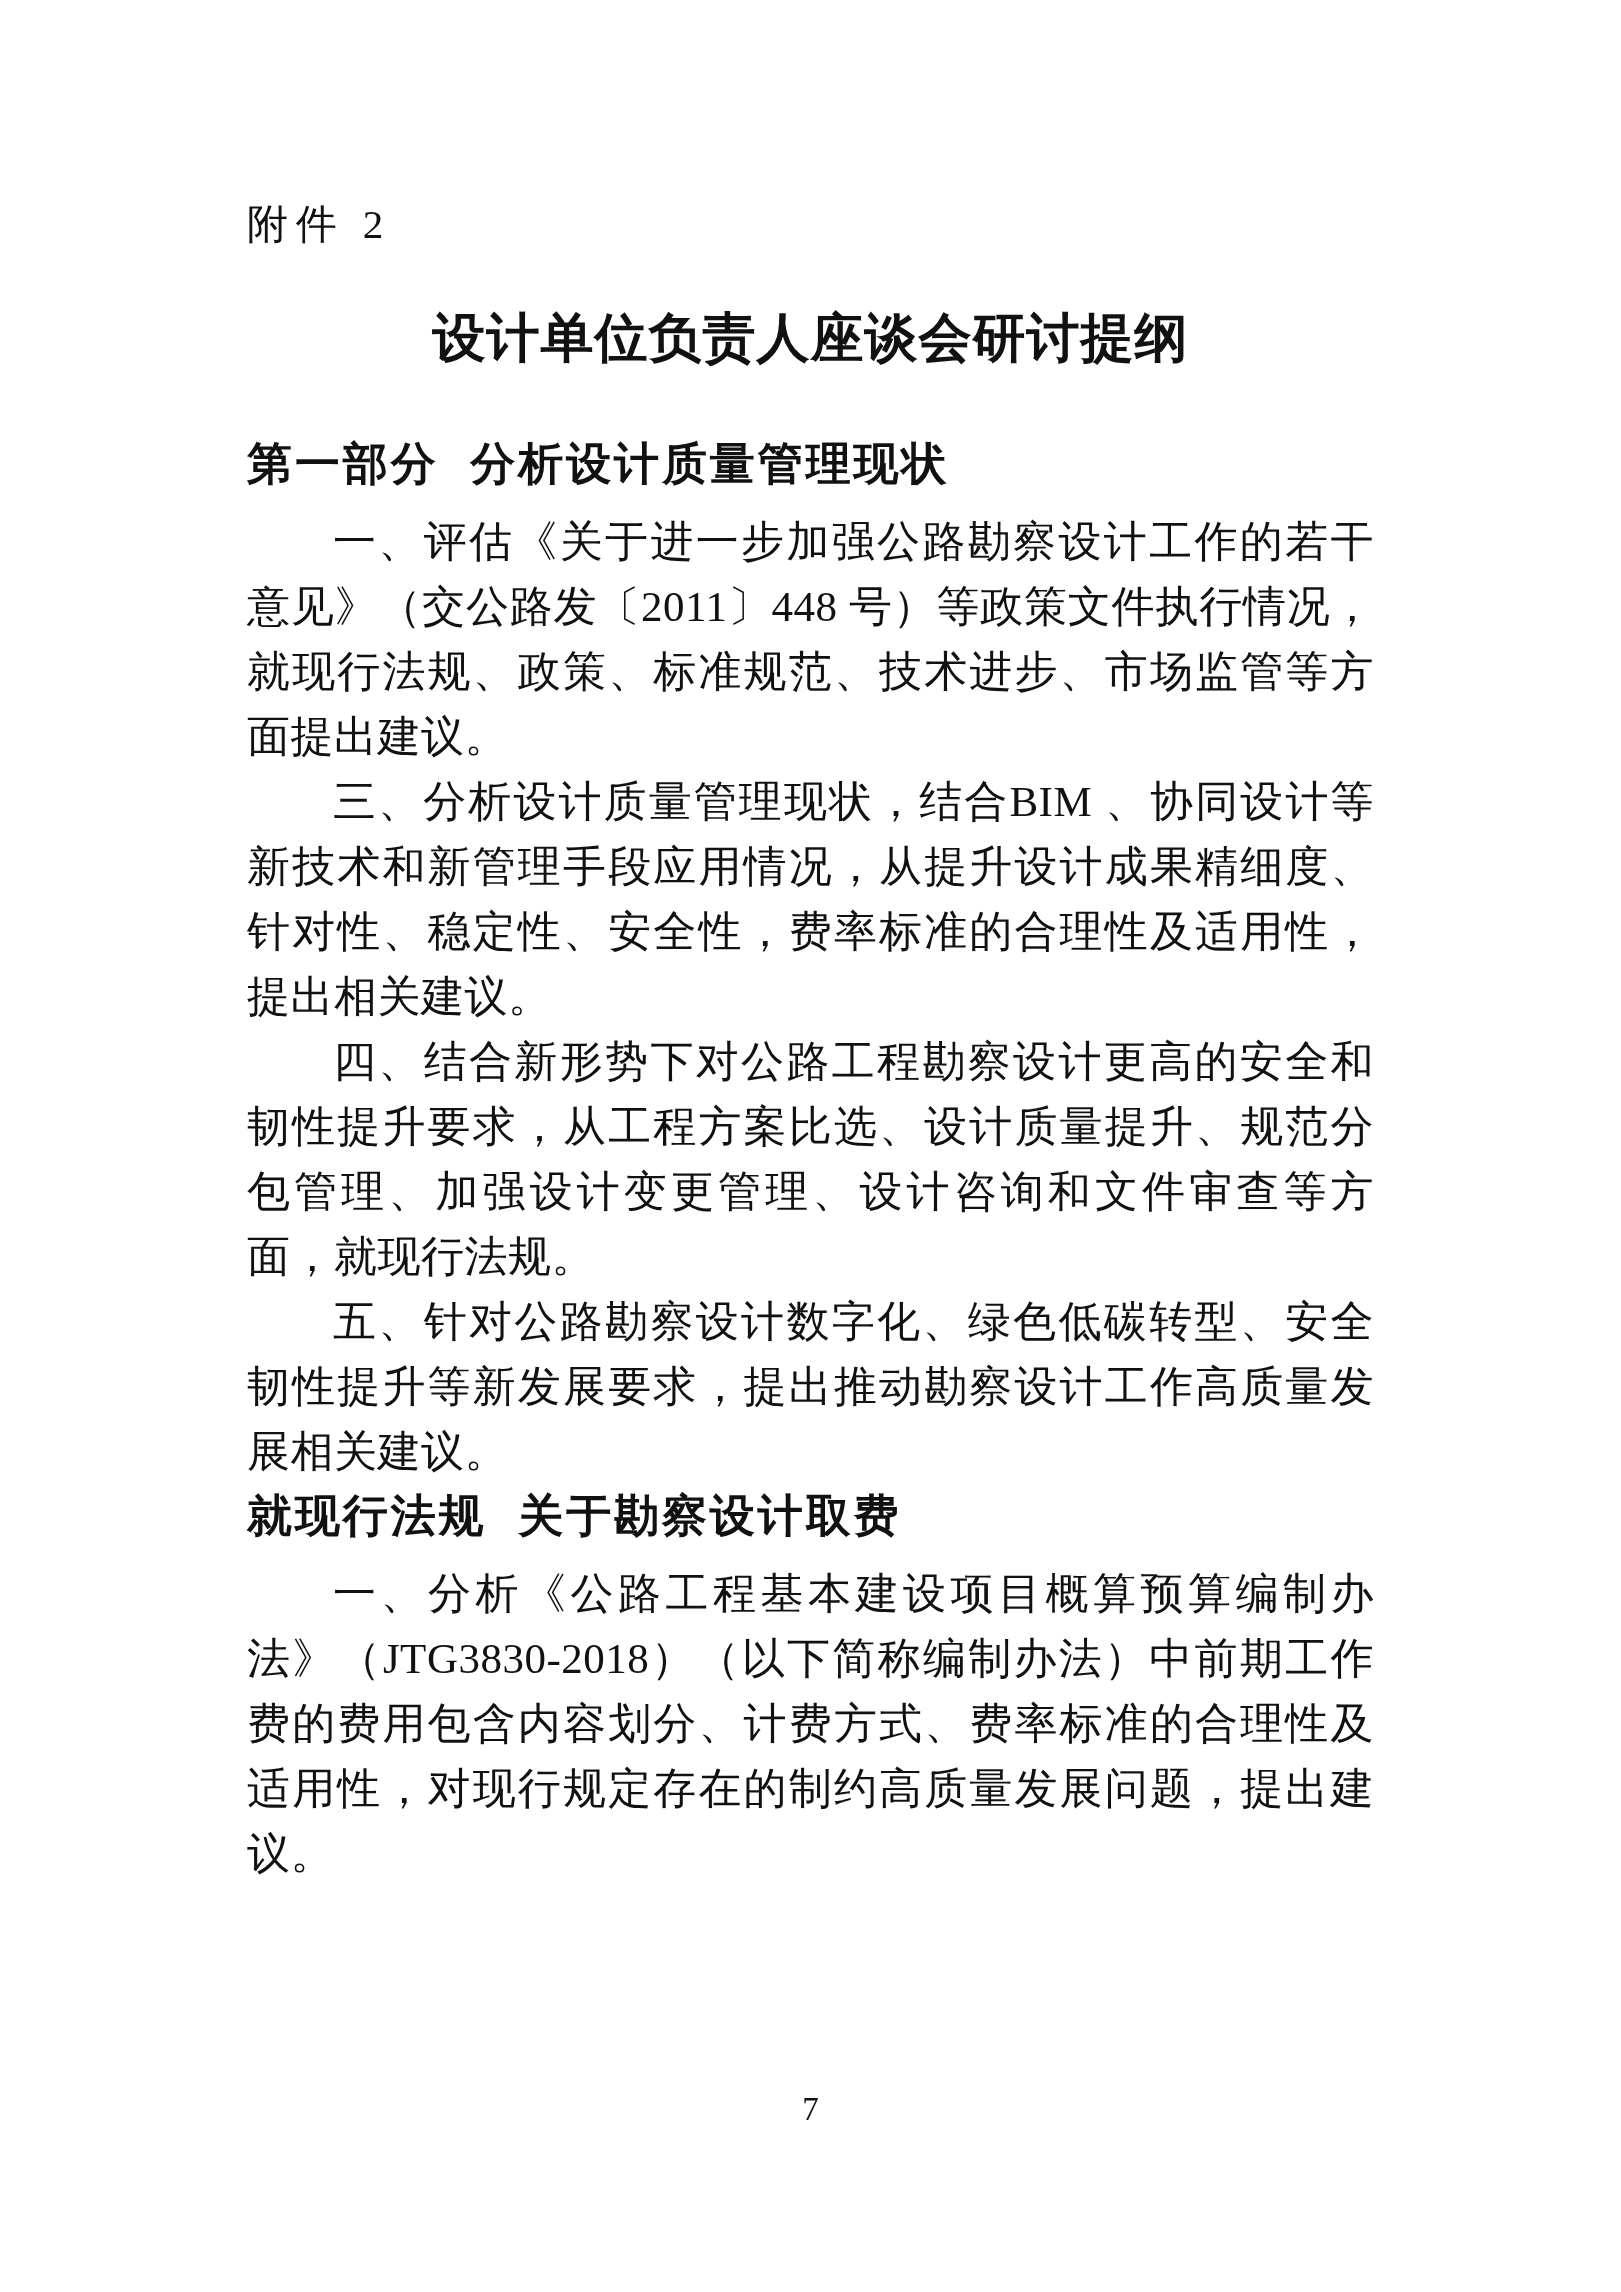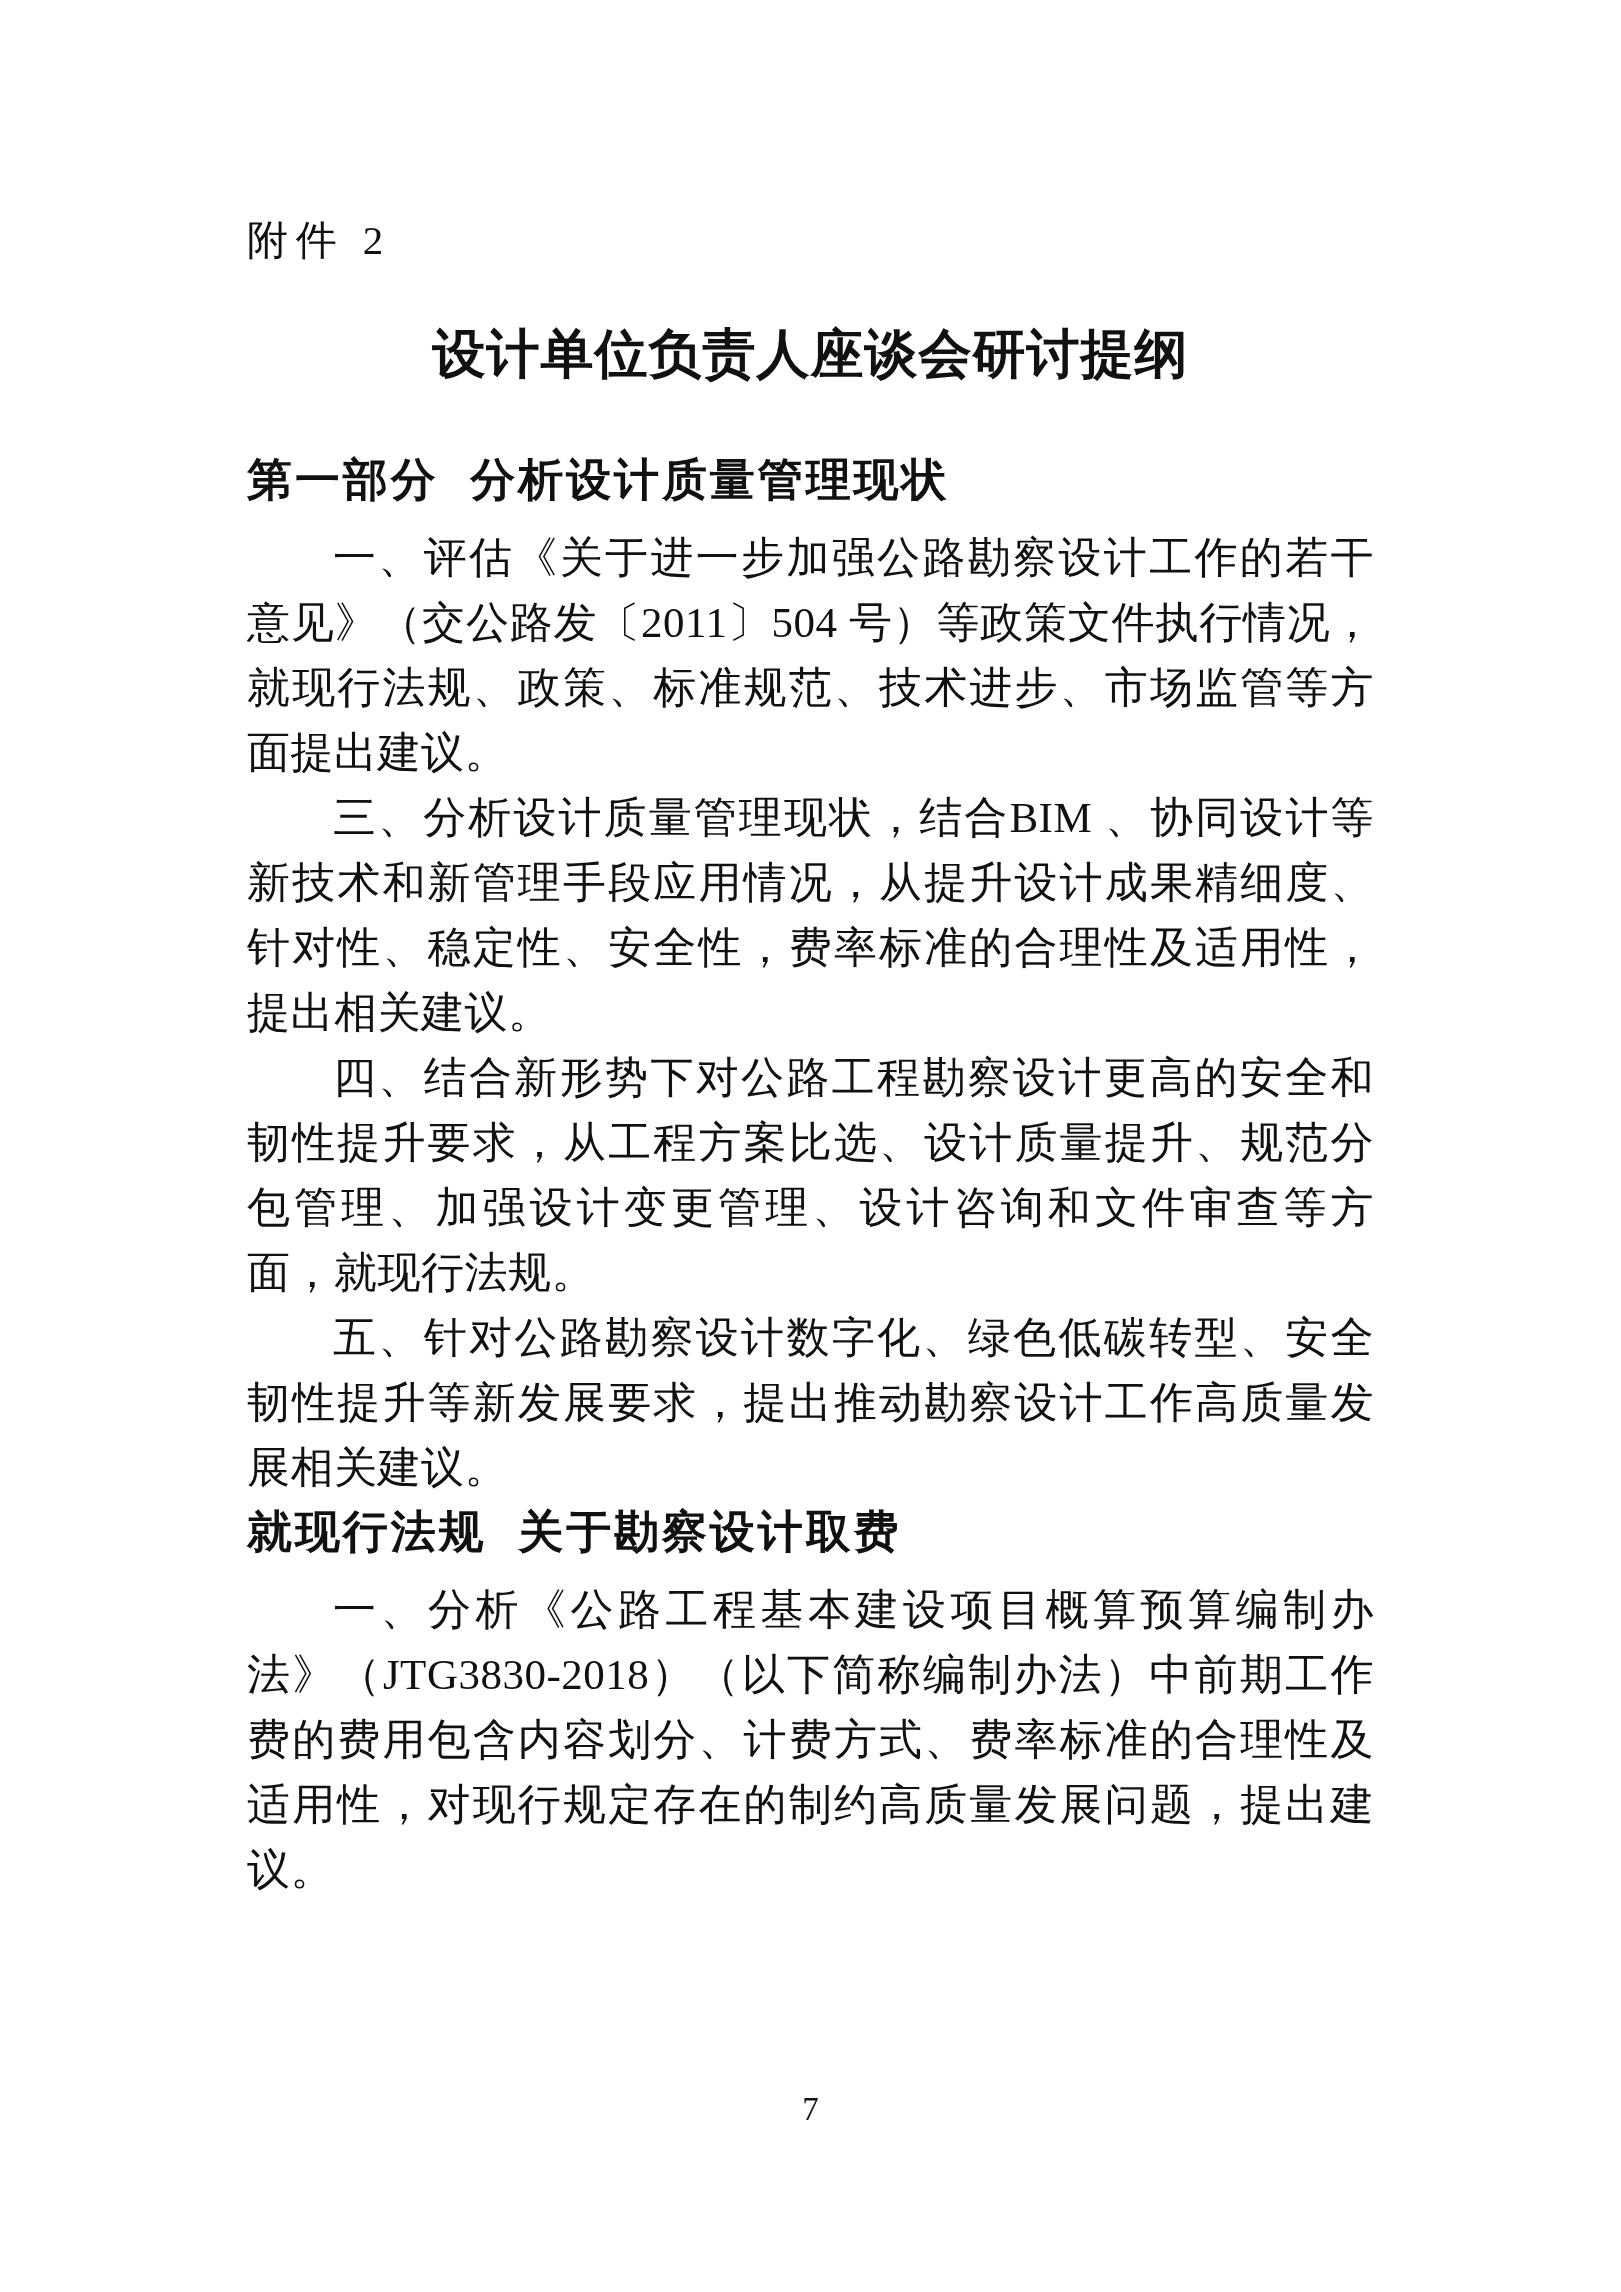--- a/index.html
+++ b/index.html
@@ -10,21 +10,21 @@
   .page {
     position: relative;
     width: 1621px;
     height: 2293px;
     background: #ffffff;
     color: #111111;
     font-family: "Liberation Serif", "DejaVu Serif", serif;
     overflow: hidden;
   }
   .content {
-    padding: 16px 247px 0 247px;
+    padding: 0 247px 0 247px;
   }
   .attachment {
     margin: 0;
     padding-top: 202px;
     font-size: 41px;
     line-height: 45px;
     letter-spacing: 7.8px;
     font-weight: normal;
   }
   .doc-title {
@@ -67,21 +67,21 @@
 </head>
 <body>
 
 <div class="page">
   <div class="content">
     <p class="attachment">附件 2</p>
     <h1 class="doc-title">设计单位负责人座谈会研讨提纲</h1>
     <div id="sections">
   <section>
     <h2 class="section-heading">第一部分 分析设计质量管理现状</h2>
-  <p class="para">一、评估《关于进一步加强公路勘察设计工作的若干意见》（交公路发〔2011〕504 号）等政策文件执行情况，就现行法规、政策、标准规范、技术进步、市场监管等方面提出建议。</p>
+  <p class="para">一、评估《关于进一步加强公路勘察设计工作的若干意见》（交公路发〔2011〕448 号）等政策文件执行情况，就现行法规、政策、标准规范、技术进步、市场监管等方面提出建议。</p>
           <p class="para">三、分析设计质量管理现状，结合BIM 、协同设计等新技术和新管理手段应用情况，从提升设计成果精细度、针对性、稳定性、安全性，费率标准的合理性及适用性，提出相关建议。</p>
           <p class="para">四、结合新形势下对公路工程勘察设计更高的安全和韧性提升要求，从工程方案比选、设计质量提升、规范分包管理、加强设计变更管理、设计咨询和文件审查等方面，就现行法规。</p>
           <p class="para">五、针对公路勘察设计数字化、绿色低碳转型、安全韧性提升等新发展要求，提出推动勘察设计工作高质量发展相关建议。</p>
         </section>
 
   <section>
     <h2 class="section-heading">就现行法规 关于勘察设计取费</h2>
   <p class="para">一、分析《公路工程基本建设项目概算预算编制办法》（JTG3830-2018）（以下简称编制办法）中前期工作费的费用包含内容划分、计费方式、费率标准的合理性及适用性，对现行规定存在的制约高质量发展问题，提出建议。</p>
         </section>
 </div>

